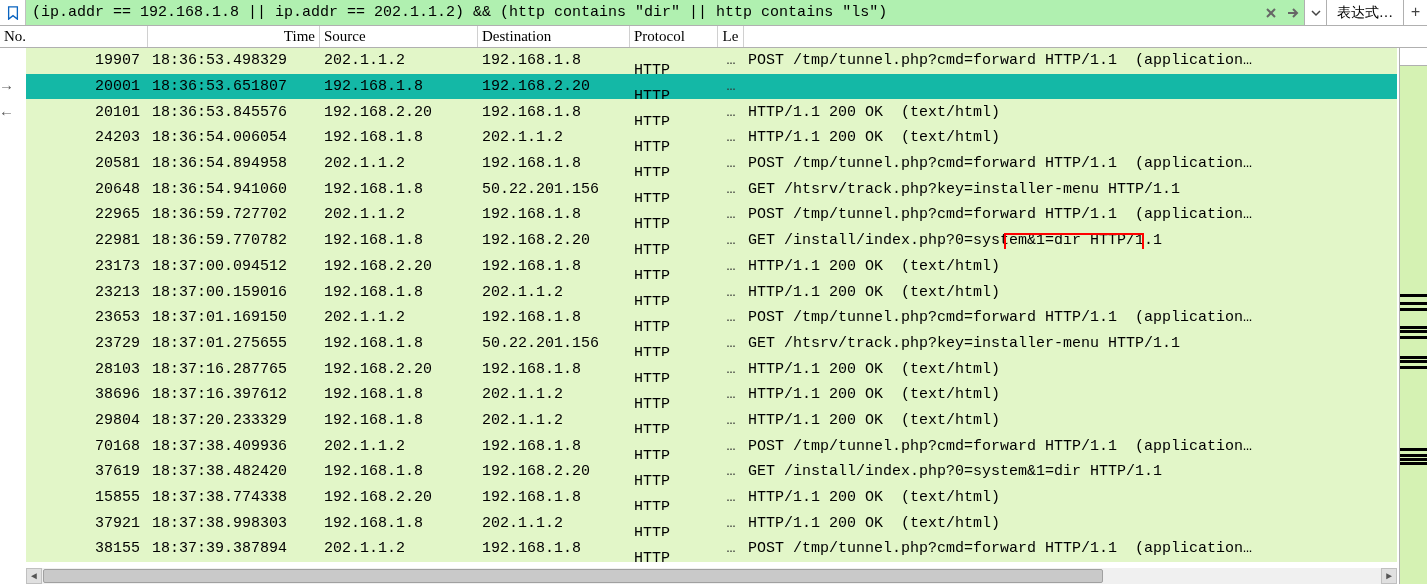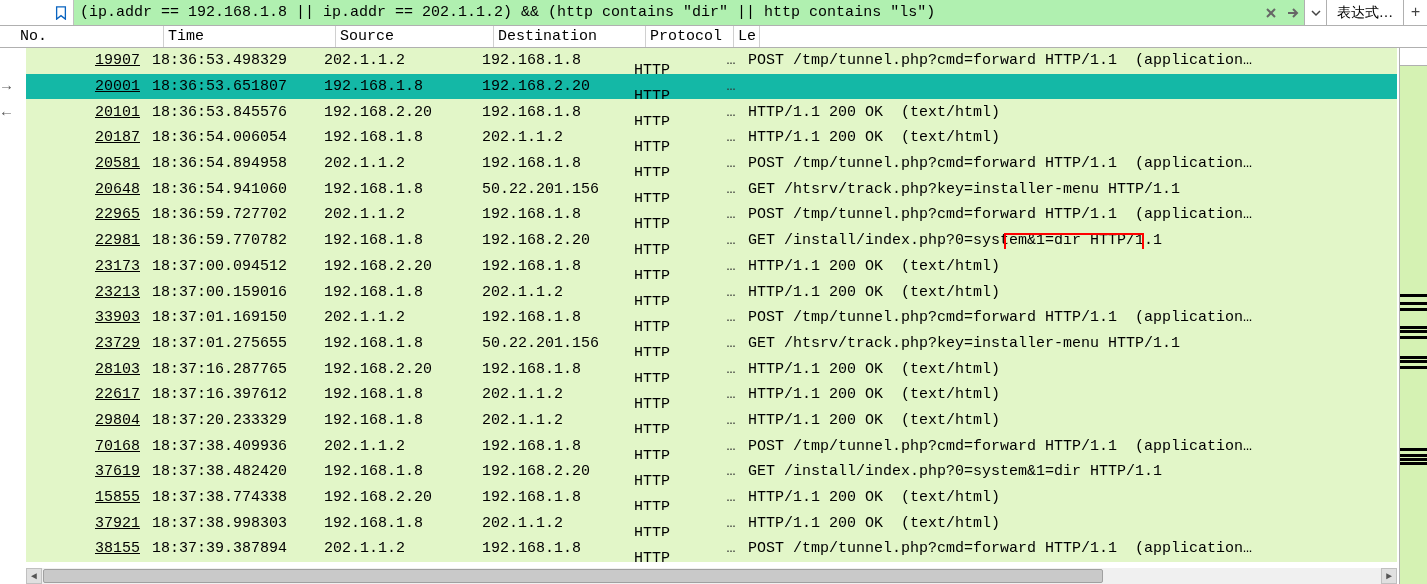--- a/index.html
+++ b/index.html
@@ -1,46 +1,46 @@
 <!DOCTYPE html>
 <html><head>
 <meta charset="utf-8">
 <style>
   * { box-sizing: border-box; margin: 0; padding: 0; }
   html, body { width: 1427px; height: 584px; overflow: hidden; font-family: "Courier New", monospace; font-size: 15px; background: #ffffff; color: #000; }
   
   
-  .filter-bar { display: flex; align-items: center; height: 26px; border-bottom: 1px solid #b0b0b0; background: #fff; padding-left: 48px; }
+  .filter-bar { display: flex; align-items: center; height: 26px; border-bottom: 1px solid #b0b0b0; background: #fff; }
   .bookmark-btn { width: 26px; height: 100%; display: flex; align-items: center; justify-content: center; border-right: 1px solid #c0c0c0; background: #fff; }
   .bookmark-btn svg { width: 14px; height: 14px; }
   .filter-input { flex: 1; height: 100%; background: #b0f0b0; border: none; outline: none; padding: 0 6px; font-family: inherit; font-size: 15px; color: #000; display: flex; align-items: center; white-space: pre; overflow: hidden; }
   .filter-ctrls { display: flex; align-items: center; height: 100%; }
   .filter-icon-btn { width: 22px; height: 100%; display: flex; align-items: center; justify-content: center; background: #b0f0b0; }
   .expr-btn { padding: 0 10px; height: 100%; display: flex; align-items: center; border-left: 1px solid #b0b0b0; font-family: "SimSun", serif; font-size: 14px; background: #fff; }
   .add-btn { width: 24px; height: 100%; display: flex; align-items: center; justify-content: center; border-left: 1px solid #b0b0b0; font-size: 16px; color: #444; background: #fff; }
   
   
-  .header-row { display: flex; height: 22px; border-bottom: 1px solid #b0b0b0; background: #ffffff; font-family: Liberation Mono, monospace; font-size: 15px; color: #000; padding-left: 16px; }
+  .header-row { display: flex; height: 22px; border-bottom: 1px solid #b0b0b0; background: #ffffff; font-family: Liberation Serif, serif; font-size: 15px; color: #000; }
   .header-cell { padding: 2px 4px; border-right: 1px solid #d0d0d0; overflow: hidden; white-space: nowrap; }
   .col-no    { width: 148px; text-align: left; }
-  .col-time  { width: 172px; }
+  .col-time  { width: 172px; text-align: right; }
   .col-src   { width: 158px; }
   .col-dst   { width: 152px; }
   .col-proto { width: 88px; }
   .col-len   { width: 26px; text-align: center; }
   .col-info  { flex: 1; }
   
   
   .list-area { position: relative; height: calc(584px - 26px - 22px); overflow: hidden; }
   .packets { position: absolute; left: 26px; top: 0; right: 30px; height: 100%; overflow: hidden; }
   .packet-row { display: flex; height: 25.7px; align-items: center; font-family: "Courier New", monospace; font-size: 15px; overflow: hidden; }
   .packet-row.green  { background: #e2f6c8; }
   .packet-row.sel    { background: #14b8a6; }
   .cell { padding: 0 4px; white-space: nowrap; overflow: hidden; }
-  .cell-no    { width: 122px; text-align: right; padding-right: 8px; text-decoration: underline; }
+  .cell-no    { width: 122px; text-align: right; padding-right: 8px; }
   .cell-time  { width: 172px; }
   .cell-src   { width: 158px; }
   .cell-dst   { width: 152px; }
   .cell-proto { width: 88px; margin-top: 20px; }
   .cell-len   { width: 26px; text-align: center; color: #333; }
   .cell-info  { flex: 1; position: relative; white-space: pre; }
   
   
   .redbox { position: absolute; border: 2px solid #ff0000; height: 22px; top: 1px; pointer-events: none; background: transparent; }
   
@@ -127,21 +127,21 @@
       <div class="packet-row green">
         <div class="cell cell-no">20101</div>
         <div class="cell cell-time">18:36:53.845576</div>
         <div class="cell cell-src">192.168.2.20</div>
         <div class="cell cell-dst">192.168.1.8</div>
         <div class="cell cell-proto">HTTP</div>
         <div class="cell cell-len">…</div>
         <div class="cell cell-info">HTTP/1.1 200 OK  (text/html)</div>
       </div>
       <div class="packet-row green">
-        <div class="cell cell-no">20187</div>
+        <div class="cell cell-no">24203</div>
         <div class="cell cell-time">18:36:54.006054</div>
         <div class="cell cell-src">192.168.1.8</div>
         <div class="cell cell-dst">202.1.1.2</div>
         <div class="cell cell-proto">HTTP</div>
         <div class="cell cell-len">…</div>
         <div class="cell cell-info">HTTP/1.1 200 OK  (text/html)</div>
       </div>
       <div class="packet-row green">
         <div class="cell cell-no">20581</div>
         <div class="cell cell-time">18:36:54.894958</div>
@@ -190,21 +190,21 @@
       <div class="packet-row green">
         <div class="cell cell-no">23213</div>
         <div class="cell cell-time">18:37:00.159016</div>
         <div class="cell cell-src">192.168.1.8</div>
         <div class="cell cell-dst">202.1.1.2</div>
         <div class="cell cell-proto">HTTP</div>
         <div class="cell cell-len">…</div>
         <div class="cell cell-info">HTTP/1.1 200 OK  (text/html)</div>
       </div>
       <div class="packet-row green">
-        <div class="cell cell-no">33903</div>
+        <div class="cell cell-no">23653</div>
         <div class="cell cell-time">18:37:01.169150</div>
         <div class="cell cell-src">202.1.1.2</div>
         <div class="cell cell-dst">192.168.1.8</div>
         <div class="cell cell-proto">HTTP</div>
         <div class="cell cell-len">…</div>
         <div class="cell cell-info">POST /tmp/tunnel.php?cmd=forward HTTP/1.1  (application…</div>
       </div>
       <div class="packet-row green">
         <div class="cell cell-no">23729</div>
         <div class="cell cell-time">18:37:01.275655</div>
@@ -217,21 +217,21 @@
       <div class="packet-row green">
         <div class="cell cell-no">28103</div>
         <div class="cell cell-time">18:37:16.287765</div>
         <div class="cell cell-src">192.168.2.20</div>
         <div class="cell cell-dst">192.168.1.8</div>
         <div class="cell cell-proto">HTTP</div>
         <div class="cell cell-len">…</div>
         <div class="cell cell-info">HTTP/1.1 200 OK  (text/html)</div>
       </div>
       <div class="packet-row green">
-        <div class="cell cell-no">22617</div>
+        <div class="cell cell-no">38696</div>
         <div class="cell cell-time">18:37:16.397612</div>
         <div class="cell cell-src">192.168.1.8</div>
         <div class="cell cell-dst">202.1.1.2</div>
         <div class="cell cell-proto">HTTP</div>
         <div class="cell cell-len">…</div>
         <div class="cell cell-info">HTTP/1.1 200 OK  (text/html)</div>
       </div>
       <div class="packet-row green">
         <div class="cell cell-no">29804</div>
         <div class="cell cell-time">18:37:20.233329</div>

